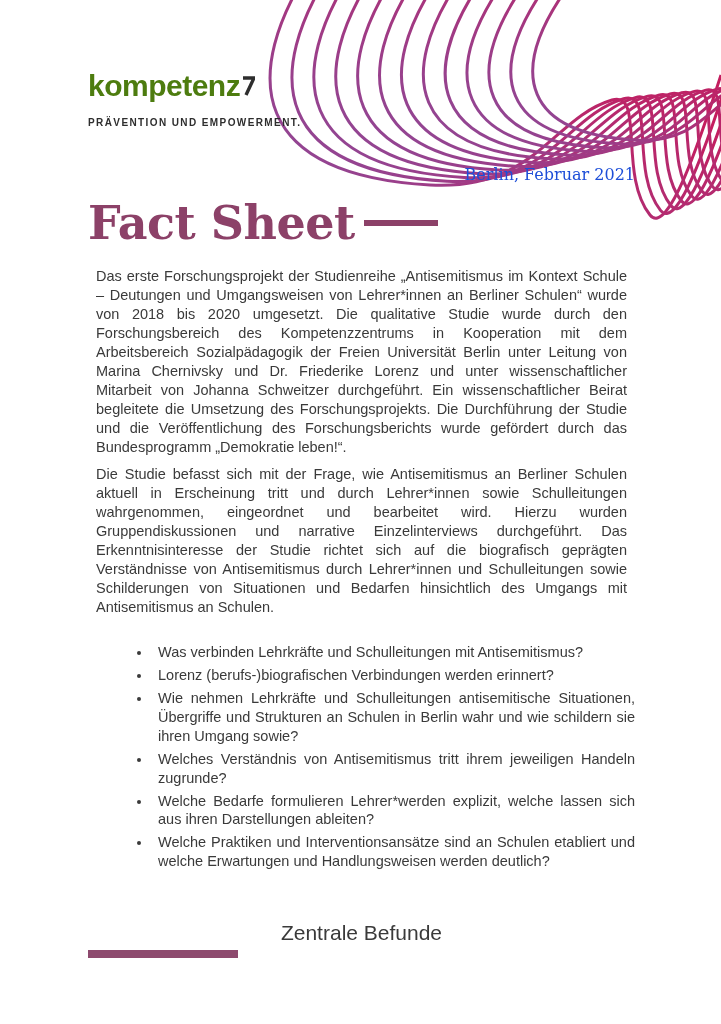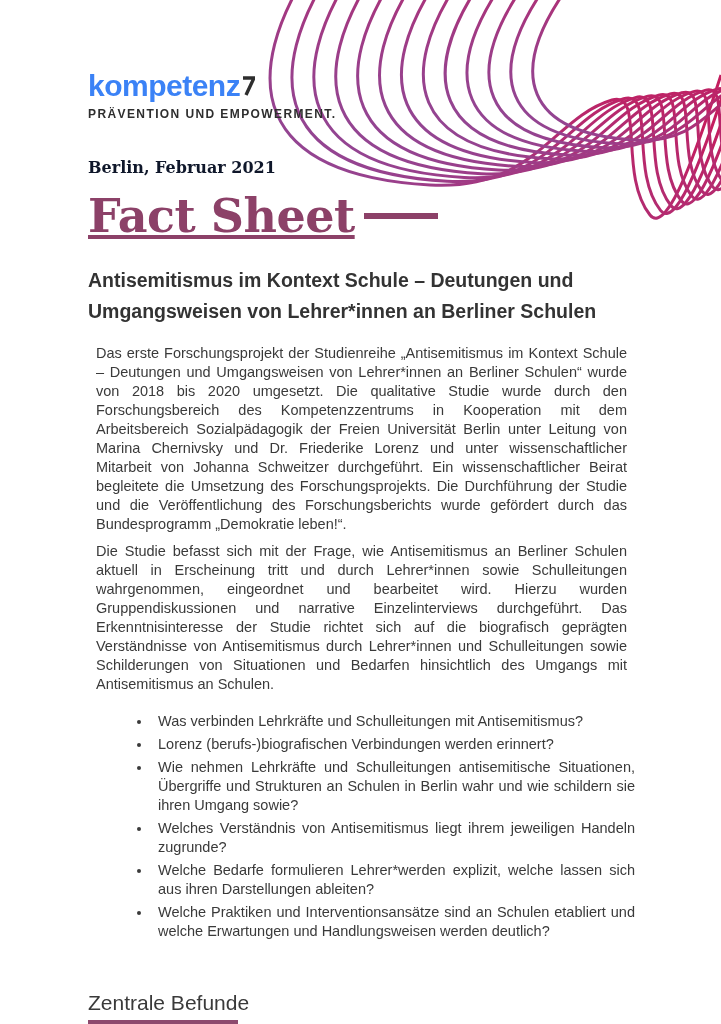--- a/index.html
+++ b/index.html
@@ -30,57 +30,57 @@
     position: relative;
     padding: 0 86px 0 88px;
   }
   
   .logo-block { margin-top: 72px; }
   .logo-word {
     font-weight: 700;
     font-size: 30px;
     line-height: 0.93;
     letter-spacing: -0.5px;
-    color: #3b82f6;
+    color: #4d7c0f;
   }
   .logo-line1 { display: inline-block; }
   .logo-mark {
     display: inline-block;
     margin-left: 2px;
     vertical-align: baseline;
   }
   .logo-tagline {
-    margin-top: 7px;
-    font-size: 12px;
+    margin-top: 17px;
+    font-size: 10px;
     font-weight: 700;
     letter-spacing: 1.4px;
     color: #2e2e2e;
   }
   
   .date-line {
     margin-top: 37px;
     font-family: "DejaVu Serif", "Liberation Serif", serif;
-    font-weight: 700;
+    font-weight: 400;
     font-size: 16px;
-    color: #0f172a;
+    color: #1d4ed8;
+    text-align: right;
   }
   
   .title-row {
     margin-top: 12px;
     white-space: nowrap;
   }
   .page-title {
     display: inline;
     font-family: "DejaVu Serif", "Liberation Serif", serif;
     font-weight: 700;
     font-size: 46px;
     letter-spacing: -0.5px;
     color: #8c4168;
     margin: 0;
-    text-decoration: underline;
   }
   .title-dash {
     display: inline-block;
     width: 74px;
     height: 6px;
     background: #8c4168;
     vertical-align: 13px;
     margin-left: 9px;
   }
   
@@ -95,32 +95,32 @@
   
   .intro {
     margin-top: 17px;
     font-size: 14.5px;
     line-height: 1.31;
     text-align: justify;
   }
   .intro p { margin: 8px; }
   
   .question-list {
-    margin: 18px 0 0 0;
+    margin: 26px 0 0 0;
     padding-left: 64px;
     font-size: 14.5px;
     line-height: 1.31;
     text-align: justify;
   }
   .question-list li {
     padding-left: 6px;
     margin-bottom: 4px;
   }
   
-  .findings { margin-top: 50px; }
+  .findings { margin-top: 50px; text-align: center; }
   .section-heading {
     margin: 0;
     font-size: 21px;
     font-weight: 400;
     color: #3a3a3a;
   }
   .heading-underline {
     width: 150px;
     height: 8px;
     background: #8d4a6e;
@@ -167,32 +167,31 @@
       </div>
       <div class="logo-tagline">PRÄVENTION UND EMPOWERMENT.</div>
     </div>
 
     <div class="date-line">Berlin, Februar 2021</div>
 
     <div class="title-row">
       <h1 class="page-title">Fact Sheet</h1><span class="title-dash"></span>
     </div>
 
-    <h2 class="page-subtitle">Antisemitismus im Kontext Schule – Deutungen und Umgangsweisen von Lehrer*innen an Berliner Schulen</h2>
 
     <div class="intro">
       <p>Das erste Forschungsprojekt der Studienreihe „Antisemitismus im Kontext Schule – Deutungen und Umgangsweisen von Lehrer*innen an Berliner Schulen“ wurde von 2018 bis 2020 umgesetzt. Die qualitative Studie wurde durch den Forschungsbereich des Kompetenzzentrums in Kooperation mit dem Arbeitsbereich Sozialpädagogik der Freien Universität Berlin unter Leitung von Marina Chernivsky und Dr. Friederike Lorenz und unter wissenschaftlicher Mitarbeit von Johanna Schweitzer durchgeführt. Ein wissenschaftlicher Beirat begleitete die Umsetzung des Forschungsprojekts. Die Durchführung der Studie und die Veröffentlichung des Forschungsberichts wurde gefördert durch das Bundesprogramm „Demokratie leben!“.</p>
       <p>Die Studie befasst sich mit der Frage, wie Antisemitismus an Berliner Schulen aktuell in Erscheinung tritt und durch Lehrer*innen sowie Schulleitungen wahrgenommen, eingeordnet und bearbeitet wird. Hierzu wurden Gruppendiskussionen und narrative Einzelinterviews durchgeführt. Das Erkenntnisinteresse der Studie richtet sich auf die biografisch geprägten Verständnisse von Antisemitismus durch Lehrer*innen und Schulleitungen sowie Schilderungen von Situationen und Bedarfen hinsichtlich des Umgangs mit Antisemitismus an Schulen.</p>
     </div>
 
     <ul class="question-list">
       <li>Was verbinden Lehrkräfte und Schulleitungen mit Antisemitismus?</li>
       <li>Lorenz (berufs-)biografischen Verbindungen werden erinnert?</li>
       <li>Wie nehmen Lehrkräfte und Schulleitungen antisemitische Situationen, Übergriffe und Strukturen an Schulen in Berlin wahr und wie schildern sie ihren Umgang sowie?</li>
-      <li>Welches Verständnis von Antisemitismus liegt ihrem jeweiligen Handeln zugrunde?</li>
+      <li>Welches Verständnis von Antisemitismus tritt ihrem jeweiligen Handeln zugrunde?</li>
       <li>Welche Bedarfe formulieren Lehrer*werden explizit, welche lassen sich aus ihren Darstellungen ableiten?</li>
       <li>Welche Praktiken und Interventionsansätze sind an Schulen etabliert und welche Erwartungen und Handlungsweisen werden deutlich?</li>
     </ul>
 
     <div class="findings">
       <h3 class="section-heading">Zentrale Befunde</h3>
       <div class="heading-underline"></div>
 
     </div>
 

